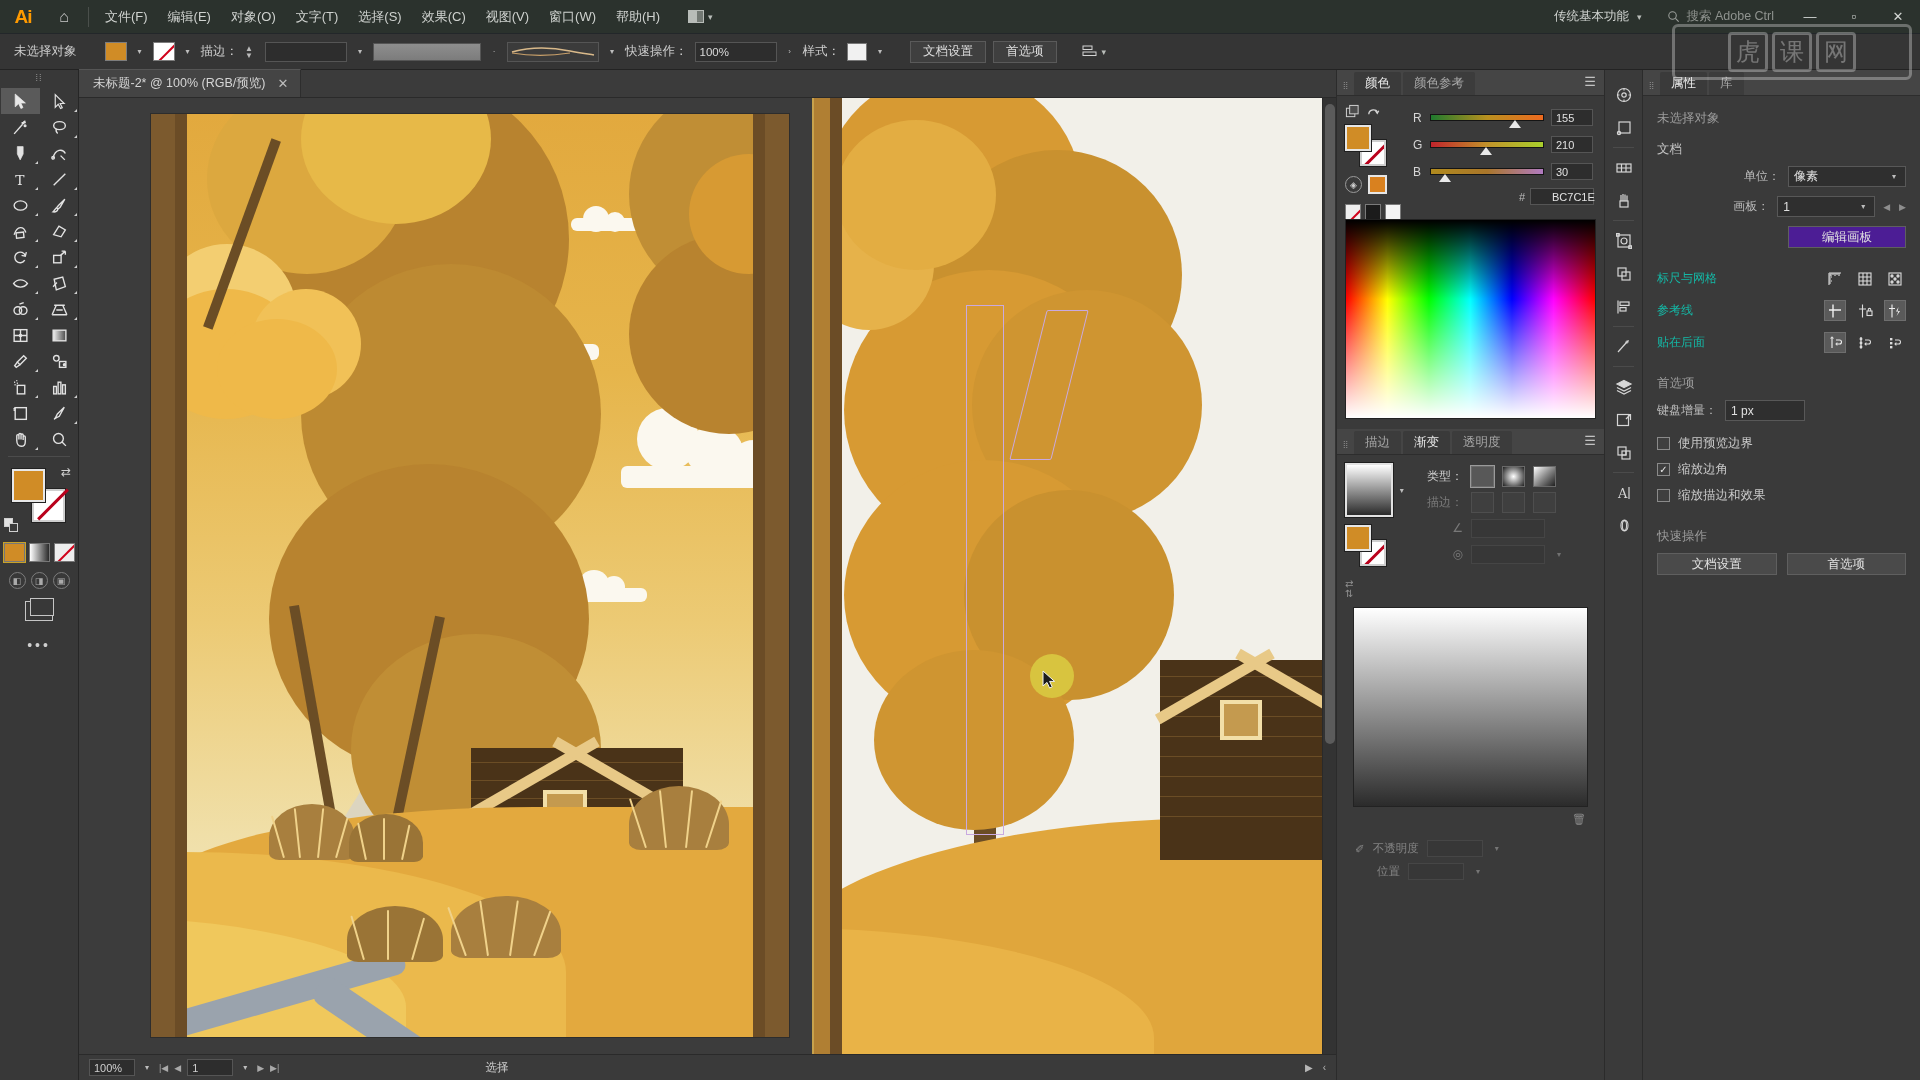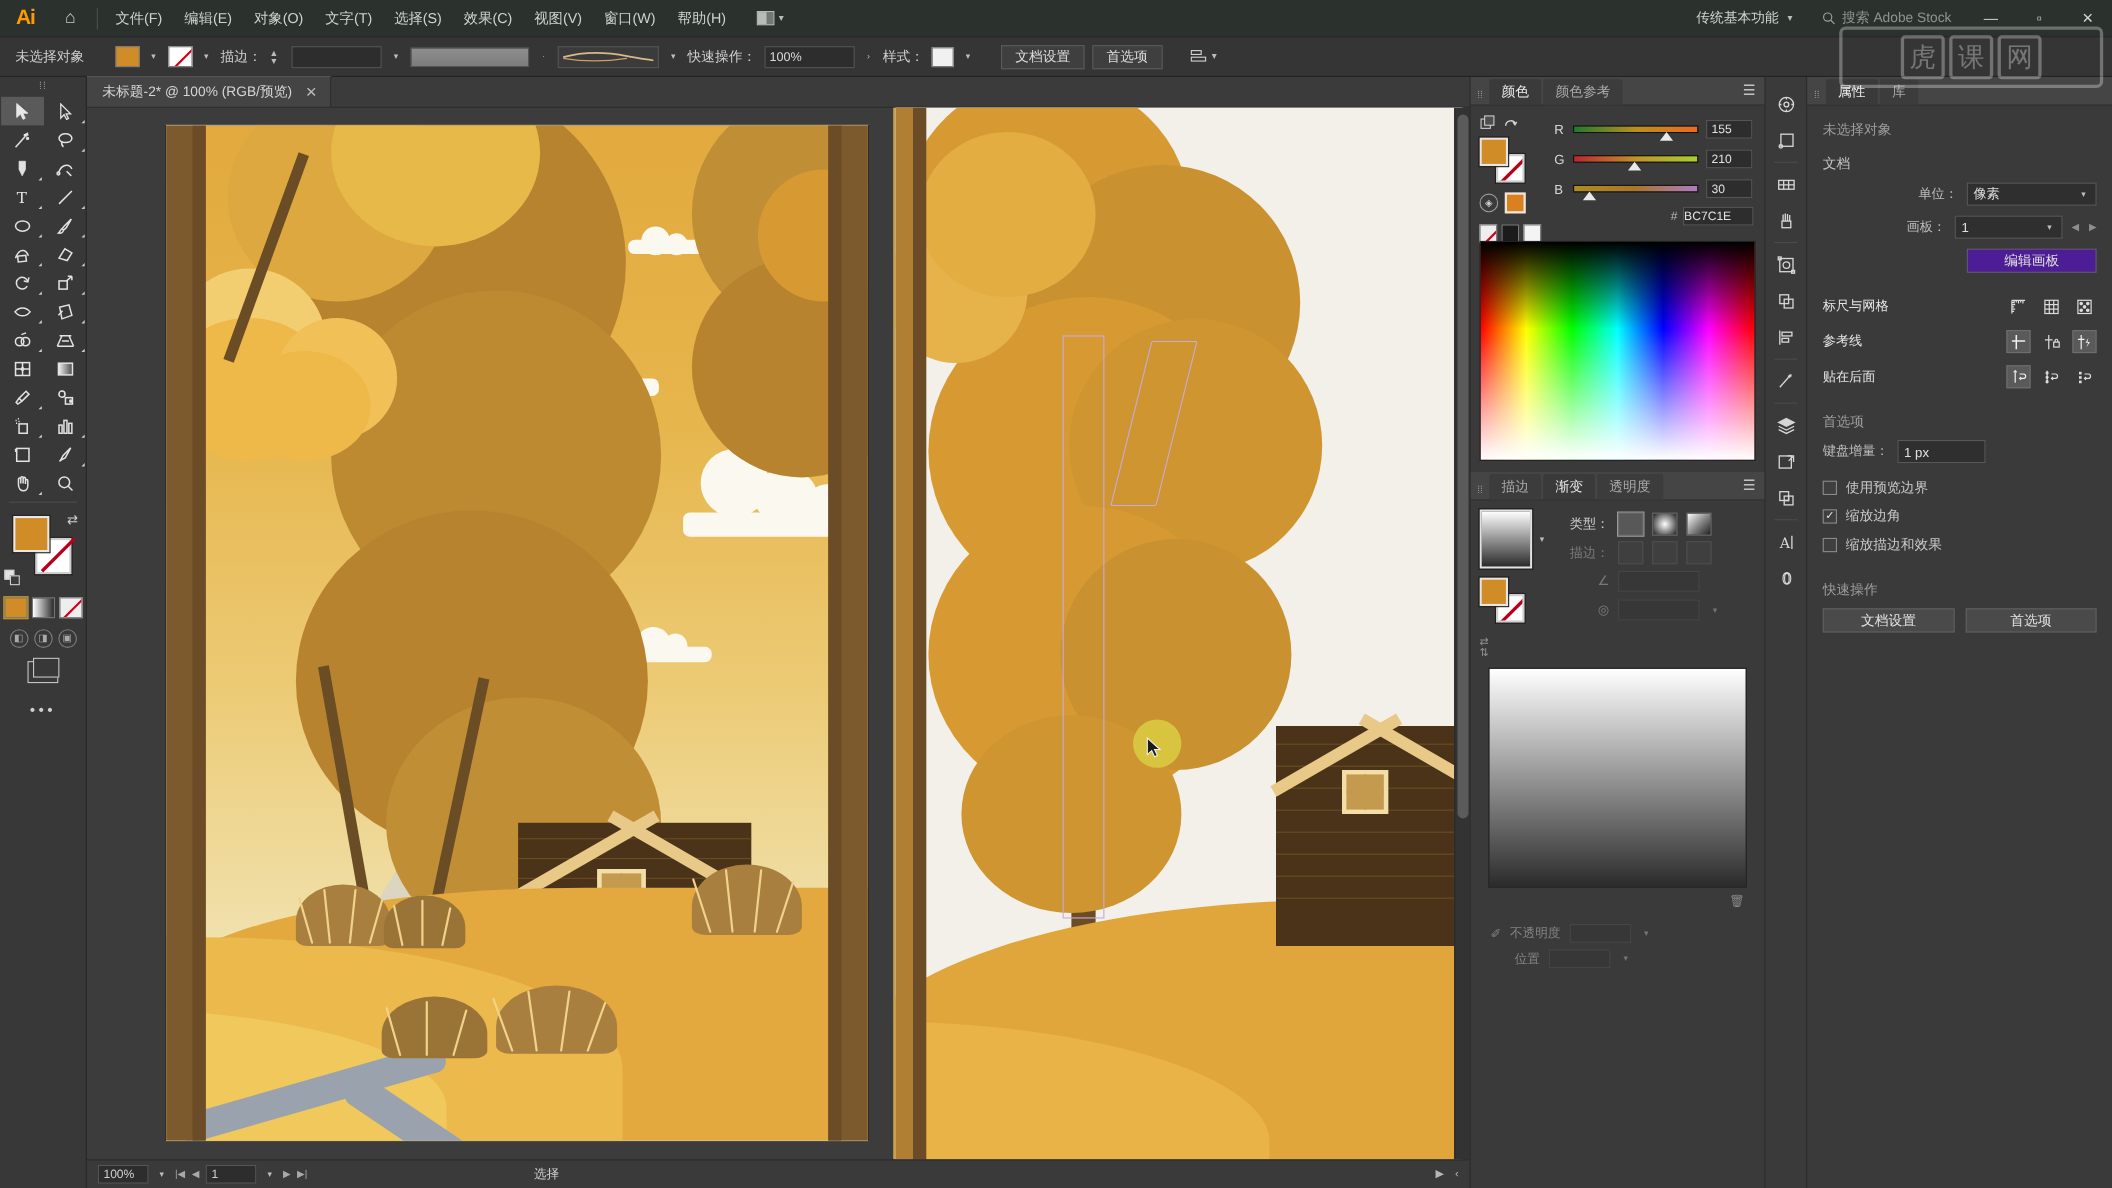--- a/index.html
+++ b/index.html
@@ -305,21 +305,21 @@
   .srow{display:flex;align-items:center;gap:7px;height:27px;}
   .srow .lbl{width:10px;font-size:12px;color:#d6d6d6;}
   .track{position:relative;width:114px;height:7px;border:1px solid #141414;}
   .t-r{background:linear-gradient(90deg,#1f7a2e,#b8901f,#ee6a1f);}
   .t-g{background:linear-gradient(90deg,#c0242c,#c2922a,#a9cf2c);}
   .t-b{background:linear-gradient(90deg,#b08a1e,#a9762a,#b07ac0);}
   .knob{position:absolute;top:5px;width:0;height:0;border-left:6px solid transparent;border-right:6px solid transparent;border-bottom:8px solid #e9e9e9;}
   .numfield{width:42px;height:17px;background:#2d2d2d;border:1px solid #555;font-size:11px;color:#e0e0e0;display:flex;align-items:center;padding-left:4px;}
   .hexrow{display:flex;align-items:center;justify-content:flex-end;gap:5px;margin-top:3px;}
   .hexrow .hash{color:#bcbcbc;font-size:11px;}
-  .hexfield{width:64px;height:17px;background:#2d2d2d;border:1px solid #555;font-size:11px;color:#e3e3e3;display:flex;align-items:center;padding-left:0;}
+  .hexfield{width:64px;height:17px;background:#2d2d2d;border:1px solid #555;font-size:11px;color:#e3e3e3;display:flex;align-items:center;padding-left:21px;}
 
   .spectrum{
     margin:8px 8px 0 8px; height:200px; border:1px solid #222;
     background:
       linear-gradient(to bottom, rgba(255,255,255,0) 0%, rgba(255,255,255,0) 40%, #fff 100%),
       linear-gradient(to bottom, #000 0%, rgba(0,0,0,0) 40%),
       linear-gradient(to right,#ff0000,#ffff00,#00ff00,#00ffff,#0000ff,#ff00ff,#ff0000);
     position:relative;
   }
 
@@ -357,21 +357,21 @@
   .pp-input{width:118px;height:21px;background:#2f2f2f;border:1px solid #585858;display:flex;align-items:center;padding:0 5px;font-size:12px;color:#e0e0e0;}
   .pp-arrows{display:flex;gap:9px;color:#8e8e8e;font-size:9px;}
   .pp-btn{
     width:118px;height:22px;background:#4c1d95;border:1px solid #5f5f5f;
     display:flex;align-items:center;justify-content:center;font-size:12.5px;color:#e2e2e2;margin-left:auto;
   }
   .pp-iconrow{display:flex;align-items:center;gap:8px;justify-content:flex-end;margin-bottom:11px;}
   .pp-icon{width:22px;height:21px;border:1px solid transparent;display:flex;align-items:center;justify-content:center;}
   .pp-icon.on{background:#5a5a5a;border-color:#6e6e6e;}
   .pp-icon svg{width:16px;height:16px;stroke:#dcdcdc;fill:none;stroke-width:1.1;}
-  .pp-lab-left{font-size:12px;color:#e5e5e5;margin-right:auto;}
+  .pp-lab-left{font-size:12px;color:#14b8a6;margin-right:auto;}
   .pp-check{display:flex;align-items:center;gap:8px;margin-bottom:9px;font-size:12.5px;color:#c9c9c9;}
   .cbox{width:13px;height:13px;border:1px solid #8a8a8a;background:#3f3f3f;display:flex;align-items:center;justify-content:center;font-size:10px;color:#e8e8e8;}
   .qa-row{display:flex;gap:10px;margin-top:8px;}
   .qa-btn{flex:1;height:22px;background:#4a4a4a;border:1px solid #5f5f5f;display:flex;align-items:center;justify-content:center;font-size:12.5px;color:#e2e2e2;}
   .pp-kb{display:flex;align-items:center;gap:8px;margin-bottom:6px;}
 </style>
 </head>
 <body>
 
 <div class="app">
@@ -400,21 +400,21 @@
     <div class="menubar-right">
       <div class="workspace-sel">
         <span>传统基本功能</span>
         <span class="caret">▾</span>
       </div>
       <div class="stock-search">
         <svg width="13" height="13" viewBox="0 0 16 16">
           <circle cx="6.8" cy="6.8" r="4.6" stroke="#9b9f9b" fill="none" stroke-width="1.3"></circle>
           <line x1="10.3" y1="10.3" x2="14.4" y2="14.4" stroke="#9b9f9b" stroke-width="1.4"></line>
         </svg>
-        <span>搜索 Adobe Stock</span>
+        <span>搜索 Adobe Ctrl</span>
       </div>
       <div class="win-btns">
         <div class="win-btn">—</div>
         <div class="win-btn">▫</div>
         <div class="win-btn close">✕</div>
       </div>
     </div>
   </div>
 
   <div class="watermark">

